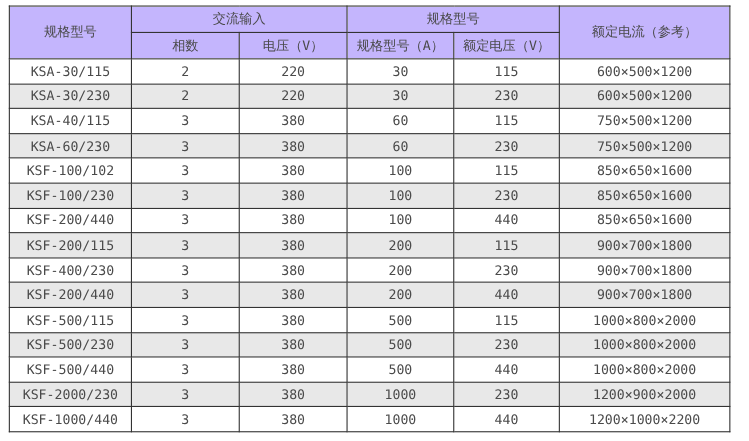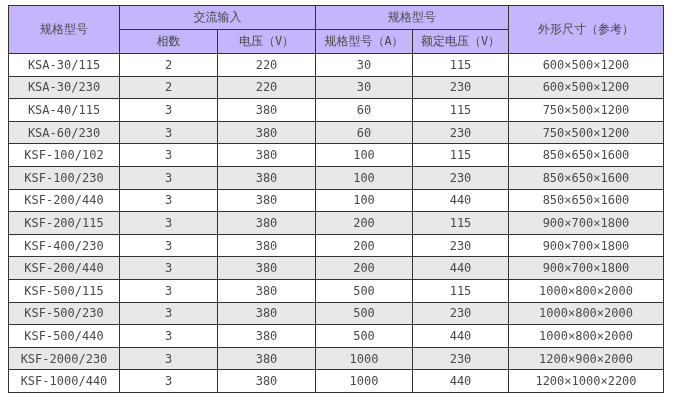--- a/index.html
+++ b/index.html
@@ -56,21 +56,21 @@
       <col style="width:98px">
       <col style="width:97px">
       <col style="width:96px">
       <col style="width:155px">
     </colgroup>
     <thead>
       <tr>
         <th rowspan="2">规格型号</th>
         <th colspan="2">交流输入</th>
         <th colspan="2">规格型号</th>
-        <th rowspan="2">外形尺寸（参考）</th>
+        <th rowspan="2">额定电流（参考）</th>
       </tr>
       <tr>
         <th>相数</th>
         <th>电压（V）</th>
         <th>规格型号（A）</th>
         <th>额定电压（V）</th>
       </tr>
     </thead>
     <tbody>
         <tr>

